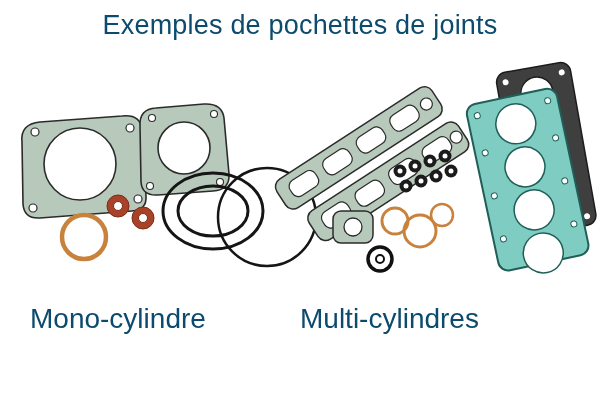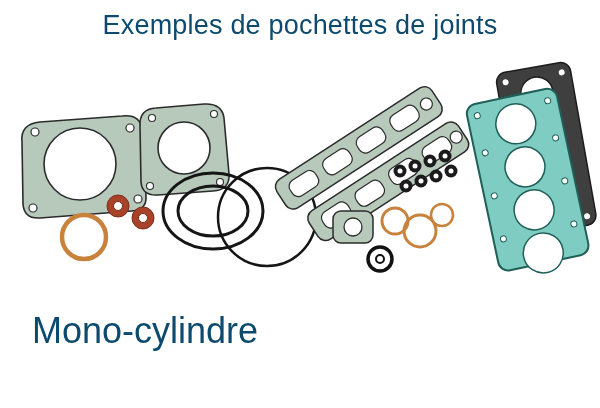--- a/index.html
+++ b/index.html
@@ -23,24 +23,23 @@
   .illustration{
     display:block;
     margin-top:2px;
   }
   .captions{
     position:relative;
     height:70px;
   }
   .caption{
     position:absolute;
-    top:16px;
-    font-size:36px;
+    top:9px;
+    font-size:28px;
     font-weight:400;
-    text-align:center;
     white-space:nowrap;
   }
   .caption.mono{left:30px;width:230px;}
   .caption.multi{left:300px;width:270px;}
 </style>
 </head>
 <body>
 
 <div class="page">
 
@@ -177,15 +176,16 @@
         <circle cx="10" cy="94" r="3" fill="#fff" stroke="#1f5f57" stroke-width="1"></circle>
         <circle cx="82" cy="94" r="3" fill="#fff" stroke="#1f5f57" stroke-width="1"></circle>
         <circle cx="10" cy="138" r="3" fill="#fff" stroke="#1f5f57" stroke-width="1"></circle>
         <circle cx="82" cy="138" r="3" fill="#fff" stroke="#1f5f57" stroke-width="1"></circle>
       </g>
     </g>
   </svg>
 
   <div class="captions">
     <div class="caption mono">Mono-cylindre</div>
+    <div class="caption multi">Multi-cylindres</div>
   </div>
 
 </div>
 
 </body></html>

